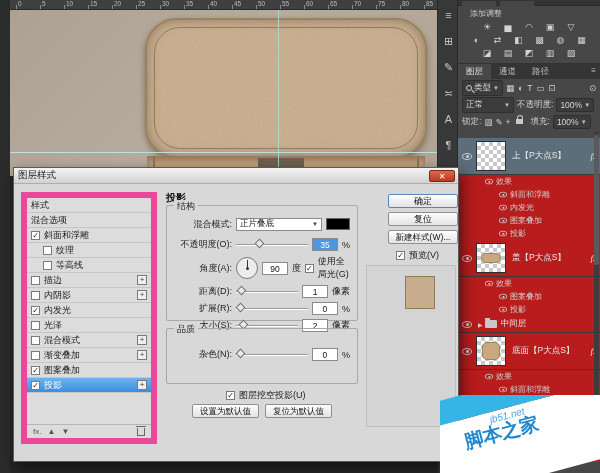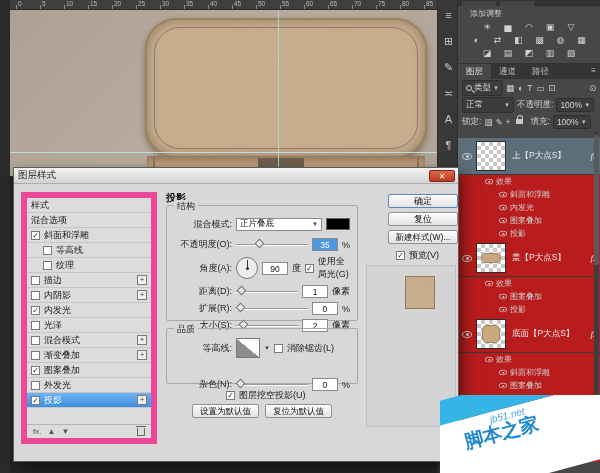--- a/index.html
+++ b/index.html
@@ -392,20 +392,28 @@
             <span class="eye sm"></span>
           </span>
           <span class="effname">图案叠加</span>
         </div>
         <div class="lrow eff" style="padding-left: 38px;">
           <span class="eyebox" style="flex: 0 0 14px;">
             <span class="eye sm"></span>
           </span>
           <span class="effname">投影</span>
         </div>
+        <div class="lrow grp">
+          <span class="eyebox">
+            <span class="eye"></span>
+          </span>
+          <span class="tri">▶</span>
+          <span class="folder"></span>
+          <span class="lname">中间层</span>
+        </div>
         <div class="lrow main">
           <span class="eyebox">
             <span class="eye"></span>
           </span>
           <span class="thumb rsq"></span>
           <span class="lname">底面【P大点S】</span>
           <span class="fxb">fx</span>
         </div>
         <div class="lrow eff" style="padding-left: 24px;">
           <span class="eyebox" style="flex: 0 0 14px;">
@@ -448,25 +456,25 @@
     <div id="styles-list">
       <div id="styles-rows">
           <div class="srow2">样式</div>
           <div class="srow2">混合选项</div>
           <div class="srow2">
             <span class="cb">✓</span>
             <span>斜面和浮雕</span>
           </div>
           <div class="srow2 ind">
             <span class="cb"></span>
-            <span>等高线</span>
+            <span>纹理</span>
           </div>
           <div class="srow2 ind">
             <span class="cb"></span>
-            <span>纹理</span>
+            <span>等高线</span>
           </div>
           <div class="srow2">
             <span class="cb"></span>
             <span>描边</span>
             <span class="plus">+</span>
           </div>
           <div class="srow2">
             <span class="cb"></span>
             <span>内阴影</span>
             <span class="plus">+</span>
@@ -485,24 +493,20 @@
             <span class="plus">+</span>
           </div>
           <div class="srow2">
             <span class="cb"></span>
             <span>渐变叠加</span>
             <span class="plus">+</span>
           </div>
           <div class="srow2">
             <span class="cb">✓</span>
             <span>图案叠加</span>
-          </div>
-          <div class="srow2">
-            <span class="cb"></span>
-            <span>外发光</span>
           </div>
           <div class="srow2 sel">
             <span class="cb">✓</span>
             <span>投影</span>
             <span class="plus">+</span>
           </div>
         </div>
       <div id="styles-toolbar">
         <span>fx.</span>
         <span>▲</span>
@@ -567,27 +571,20 @@
             <i class="thumbp" style="left:6%"></i>
           </span>
         <span class="nfield">2</span>
         <span class="unit">像素</span>
       </div>
     </div>
 
     <div class="gbox" id="gbox-quality">
       <span class="legend">品质</span>
 
-      <div class="drow" style="margin-top:8px;height:22px">
-        <span class="dlbl">等高线:</span>
-        <span class="contour-th"></span>
-        <span class="caret2" style="font-size:6px;color:#444">▼</span>
-        <span class="cb2"></span>
-        <span class="unit">消除锯齿(L)</span>
-      </div>
 
       <div class="drow" style="margin-top:18px;height:15px">
         <span class="dlbl">杂色(N):</span>
         <span class="track">
             <i class="thumbp" style="left:2%"></i>
           </span>
         <span class="nfield">0</span>
         <span class="unit">%</span>
       </div>
     </div>

